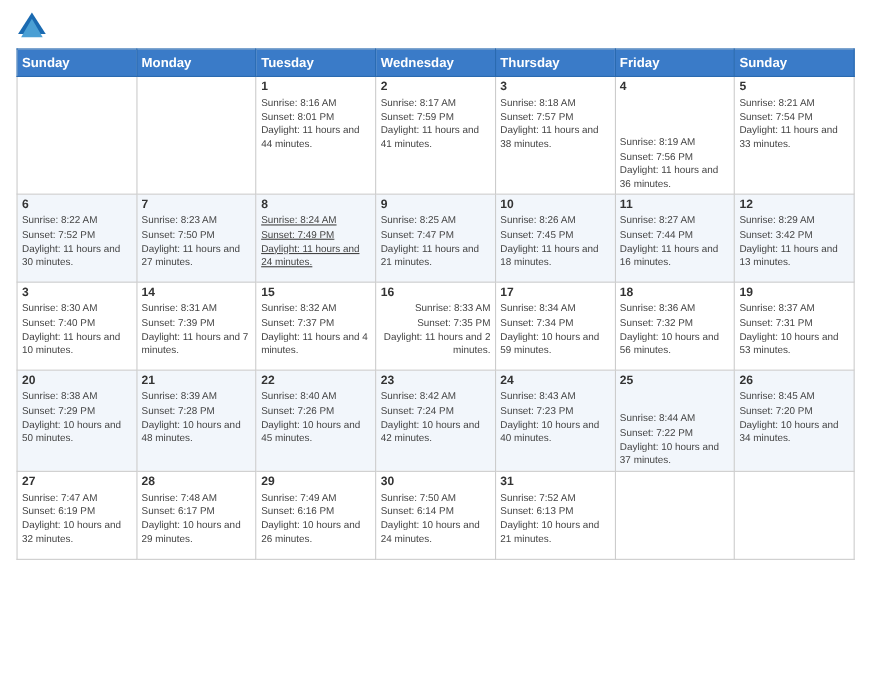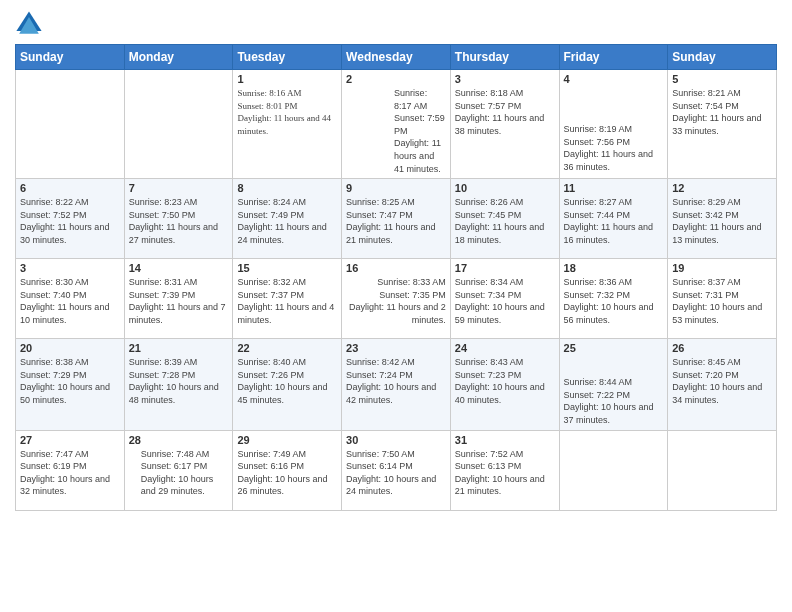--- a/index.html
+++ b/index.html
@@ -131,27 +131,27 @@
           <th>Friday</th>
           <th>Sunday</th>
         </tr>
     </thead>
     <tbody id="calendar-body">
     <tr>
           <td></td>
           <td></td>
           <td>
             <span class="day-number">1</span>
-            <div class="day-info" style="white-space: pre-line; font-family: Liberation Serif, serif;">Sunrise: 8:16 AM
+            <div class="day-info" style="white-space: pre-line;">Sunrise: 8:16 AM
 Sunset: 8:01 PM
 Daylight: 11 hours and 44 minutes.</div>
           </td>
           <td>
             <span class="day-number">2</span>
-            <div class="day-info" style="white-space: pre-line; margin-left: 48px;">Sunrise: 8:17 AM
+            <div class="day-info" style="white-space: pre-line;">Sunrise: 8:17 AM
 Sunset: 7:59 PM
 Daylight: 11 hours and 41 minutes.</div>
           </td>
           <td>
             <span class="day-number">3</span>
             <div class="day-info" style="white-space: pre-line;">Sunrise: 8:18 AM
 Sunset: 7:57 PM
 Daylight: 11 hours and 38 minutes.</div>
           </td>
           <td>
@@ -175,21 +175,21 @@
 Daylight: 11 hours and 30 minutes.</div>
           </td>
           <td>
             <span class="day-number">7</span>
             <div class="day-info" style="white-space: pre-line;">Sunrise: 8:23 AM
 Sunset: 7:50 PM
 Daylight: 11 hours and 27 minutes.</div>
           </td>
           <td>
             <span class="day-number">8</span>
-            <div class="day-info" style="white-space: pre-line;">Sunrise: 8:24 AM
+            <div class="day-info" style="white-space: pre-line; text-decoration: underline;">Sunrise: 8:24 AM
 Sunset: 7:49 PM
 Daylight: 11 hours and 24 minutes.</div>
           </td>
           <td>
             <span class="day-number">9</span>
             <div class="day-info" style="white-space: pre-line;">Sunrise: 8:25 AM
 Sunset: 7:47 PM
 Daylight: 11 hours and 21 minutes.</div>
           </td>
           <td>
@@ -301,21 +301,21 @@
         </tr>
         <tr>
           <td>
             <span class="day-number">27</span>
             <div class="day-info" style="white-space: pre-line;">Sunrise: 7:47 AM
 Sunset: 6:19 PM
 Daylight: 10 hours and 32 minutes.</div>
           </td>
           <td>
             <span class="day-number">28</span>
-            <div class="day-info" style="white-space: pre-line; margin-left: 12px;">Sunrise: 7:48 AM
+            <div class="day-info" style="white-space: pre-line;">Sunrise: 7:48 AM
 Sunset: 6:17 PM
 Daylight: 10 hours and 29 minutes.</div>
           </td>
           <td>
             <span class="day-number">29</span>
             <div class="day-info" style="white-space: pre-line;">Sunrise: 7:49 AM
 Sunset: 6:16 PM
 Daylight: 10 hours and 26 minutes.</div>
           </td>
           <td>

